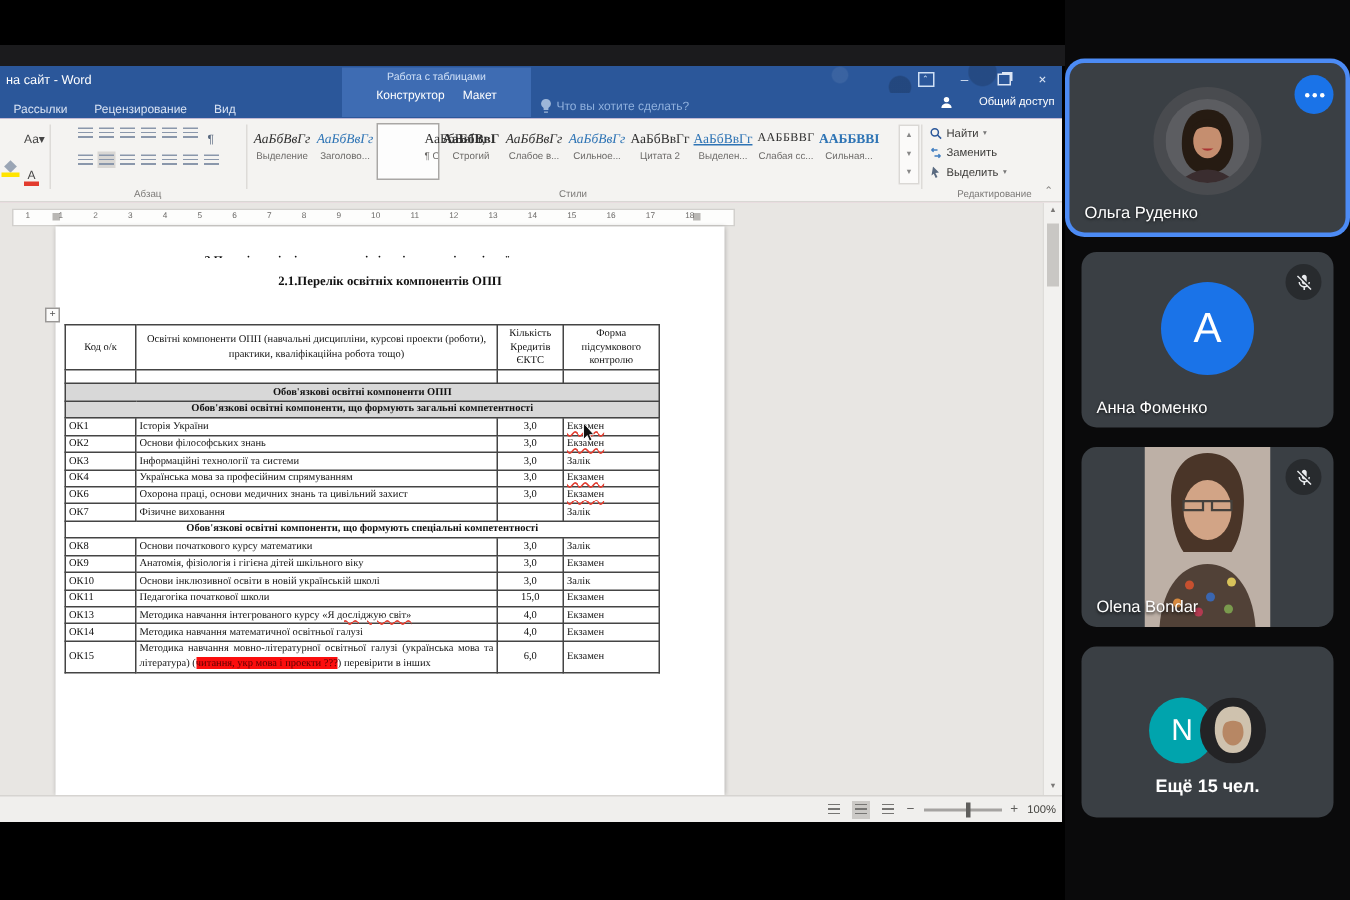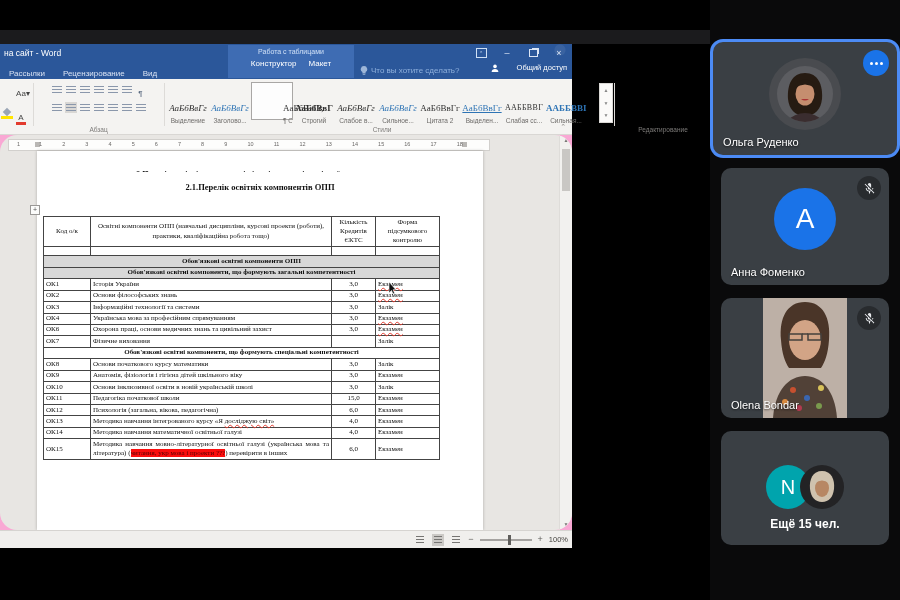--- a/index.html
+++ b/index.html
@@ -1,20 +1,20 @@
 <!DOCTYPE html>
 <html><head>
 <meta charset="utf-8">
 <style>
   html,body{margin:0;padding:0;background:#000;}
   #stage{position:relative;width:900px;height:600px;background:#000;overflow:hidden;
          font-family:"Liberation Sans",sans-serif;-webkit-font-smoothing:antialiased;}
   
   #topstrip{position:absolute;left:0;top:30px;width:710px;height:14px;background:#1b1b1d;}
-  #wordwin{position:absolute;left:0;top:44px;width:572px;height:502px;background:#f9a8d4;}
+  #wordwin{position:absolute;left:0;top:44px;width:708px;height:502px;background:#f9a8d4;}
   
   .titlebar{position:relative;height:18px;background:#2b579a;
     background-image:radial-gradient(circle at 560px 6px,rgba(255,255,255,.07) 0 5px,transparent 6px),
                      radial-gradient(circle at 600px 14px,rgba(0,0,0,.18) 0 7px,transparent 8px),
                      radial-gradient(circle at 655px 4px,rgba(0,0,0,.15) 0 9px,transparent 10px);}
   .ttl{position:absolute;left:4px;top:4px;font-size:8.5px;color:#fff;white-space:nowrap;}
   .ctxblock{position:absolute;left:228px;top:1px;width:126px;height:33px;background:#3e6cb3;z-index:5;}
   .ctxlabel{display:block;text-align:center;font-size:7px;color:#cfe0f7;margin-top:3px;}
   .ctxtabs{display:flex;justify-content:center;gap:12px;margin-top:4px;}
   .ctxtabs span{font-size:8px;color:#fff;}
@@ -42,36 +42,36 @@
      background:linear-gradient(transparent 7px,#f3d padding-box),#f4f3f1;position:relative;}
   .ic-marker::after{content:"";position:absolute;left:0;right:0;bottom:0;height:3px;background:#ffe400;}
   .ic-marker::before{content:"";position:absolute;left:3px;top:1px;width:6px;height:6px;background:#9aa5b5;transform:rotate(45deg);}
   .ic-fontcolor{display:inline-block;width:12px;height:11px;margin:1px;position:relative;
      font-size:8px;color:#444;text-align:center;line-height:8px;}
   .ic-fontcolor::after{content:"";position:absolute;left:1px;right:1px;bottom:0;height:3px;background:#e23b2e;}
   .para{position:absolute;left:35px;top:3px;width:127px;text-align:center;}
   .styles{position:absolute;left:167px;top:3px;width:430px;display:flex;}
   .chip{width:42px;height:38px;text-align:center;border:1px solid transparent;padding-top:3px;box-sizing:border-box;}
   .chip.sel{border-color:#a9a7a5;background:#fdfdfd;padding-left:31px;}
-  .chipsample{font-family:"Liberation Serif",serif;font-size:9px;color:#2f2f2f;line-height:12px;white-space:nowrap;margin-top:16px;}
+  .chipsample{font-family:"Liberation Serif",serif;font-size:9px;color:#2f2f2f;line-height:12px;white-space:nowrap;}
   .chip .st-italic{font-style:italic;}
   .chip .st-italic-blue{font-style:italic;color:#2e74b5;}
   .chip .st-bold{font-weight:bold;}
   .chip .st-bold-blue{font-weight:bold;color:#2e74b5;}
   .chip .st-underline-blue{color:#2e74b5;text-decoration:underline;}
   .chip .st-caps{font-size:8px;letter-spacing:.3px;}
   .chiplabel{font-size:6.5px;color:#6d6b69;margin-top:3px;white-space:nowrap;overflow:hidden;}
   .stylescroll{position:absolute;left:599px;top:4px;width:12px;height:38px;border:1px solid #dad8d5;background:#fbfaf9;
      display:flex;flex-direction:column;}
   .stylescroll span{flex:1;font-size:5px;color:#888;text-align:center;line-height:12px;}
   .editing{position:absolute;left:620px;top:3px;width:86px;}
   .editbtn{display:flex;align-items:center;gap:3px;font-size:7.5px;color:#3c3b39;height:13px;white-space:nowrap;}
   .collapse{position:absolute;right:6px;bottom:3px;font-size:7px;color:#8a8886;}
   
-  .canvas{position:relative;height:395px;background:#e8e6e3;overflow:hidden;border-radius:17px;}
+  .canvas{position:relative;height:395px;background:#e8e6e3;overflow:hidden;}
   .ruler{position:absolute;left:8px;top:4px;width:480px;height:10px;background:#fdfdfc;border:1px solid #d2d0cd;
      font-size:5.5px;color:#6b6967;}
   .ruler .rnums{position:absolute;left:30px;right:26px;top:1px;display:flex;justify-content:space-between;}
   .ruler .lead{position:absolute;left:8px;top:1px;}
   .ruler .lmark,.ruler .rmark{position:absolute;top:2px;width:5px;height:5px;background:#b9b7b4;}
   .ruler .lmark{left:26px;} .ruler .rmark{right:22px;}
   .page{position:absolute;left:37px;top:16px;width:446px;bottom:0;background:#fff;box-shadow:0 0 3px rgba(0,0,0,.25);}
   .h1clip{position:absolute;left:0;right:0;top:12px;height:9px;overflow:hidden;text-align:center;}
   .h1clip span{display:inline-block;margin-top:-4px;font-family:"Liberation Serif",serif;font-weight:bold;font-size:8px;color:#111;white-space:nowrap;}
   .h2{position:absolute;left:0;right:0;top:31px;text-align:center;font-family:"Liberation Serif",serif;
@@ -233,20 +233,43 @@
           </div>
         </div>
       <div class="stylescroll">
         <span>▲</span>
         <span>▼</span>
         <span>▼</span>
       </div>
       <span class="glabel" style="left:167px;width:430px;">Стили</span>
       <div class="rdiv" style="left:614px;"></div>
 
+      <div class="editing">
+        <span class="editbtn">
+          <svg width="8" height="8" viewBox="0 0 8 8">
+              <circle cx="3.2" cy="3.2" r="2.4" fill="none" stroke="#2b579a" stroke-width="1"></circle>
+              <path d="M5 5l2.4 2.4" stroke="#2b579a" stroke-width="1"></path>
+            </svg>
+          <span>Найти</span>
+            <span style="font-size:5px;color:#777;">▾</span>
+        </span>
+        <span class="editbtn">
+          <svg width="8" height="8" viewBox="0 0 8 8">
+              <path d="M1 2h4M1 2l1.4-1.2M1 2l1.4 1.2M7 6H3M7 6L5.6 4.8M7 6L5.6 7.2" stroke="#3f7dc0" stroke-width="0.9" fill="none"></path>
+            </svg>
+          <span>Заменить</span>
+        </span>
+        <span class="editbtn">
+          <svg width="8" height="8" viewBox="0 0 8 8">
+              <path d="M2 0l4 4-2.4.3L5 7l-1.2.6-1.3-2.8L1 6z" fill="#5a6a80"></path>
+            </svg>
+          <span>Выделить</span>
+            <span style="font-size:5px;color:#777;">▾</span>
+        </span>
+      </div>
       <span class="glabel" style="left:620px;width:86px;">Редактирование</span>
       <span class="collapse">⌃</span>
     </div>
 
     <div class="canvas">
       <div class="ruler">
         <span class="lead">1</span>
         <span class="lmark"></span>
         <span class="rmark"></span>
         <span class="rnums" id="rulerNums">
@@ -358,26 +381,20 @@
                 <td class="cred">3,0</td>
                 <td><span>Залік</span></td>
               </tr>
               <tr>
                 <td>ОК11</td>
                 <td><span>Педагогіка початкової школи</span></td>
                 <td class="cred">15,0</td>
                 <td><span>Екзамен</span></td>
               </tr>
               <tr>
-                <td>ОК12</td>
-                <td><span>Психологія (загальна, вікова, педагогічна)</span></td>
-                <td class="cred">6,0</td>
-                <td><span>Екзамен</span></td>
-              </tr>
-              <tr>
                 <td>ОК13</td>
                 <td><span>Методика навчання  інтегрованого курсу  «Я </span><span class="spell">досліджую світ»</span></td>
                 <td class="cred">4,0</td>
                 <td><span>Екзамен</span></td>
               </tr>
               <tr>
                 <td>ОК14</td>
                 <td><span>Методика навчання математичної освітньої галузі</span></td>
                 <td class="cred">4,0</td>
                 <td><span>Екзамен</span></td>

